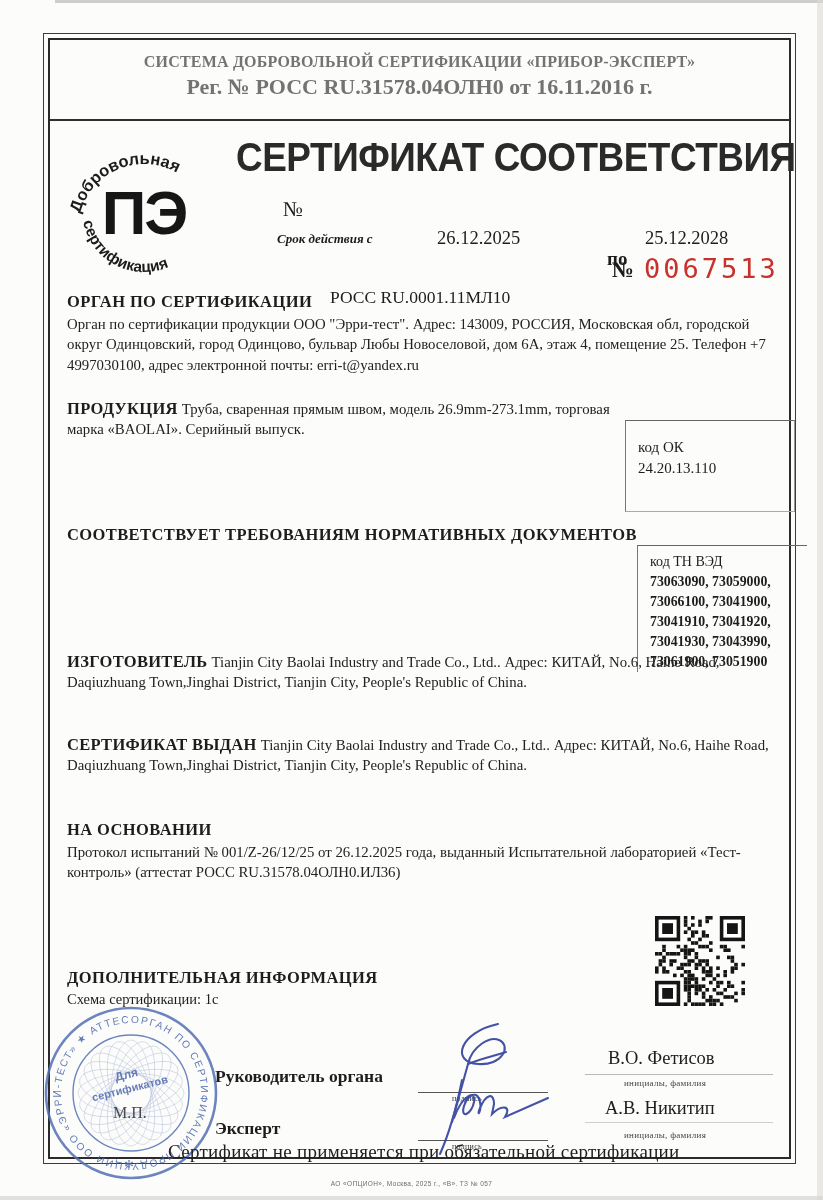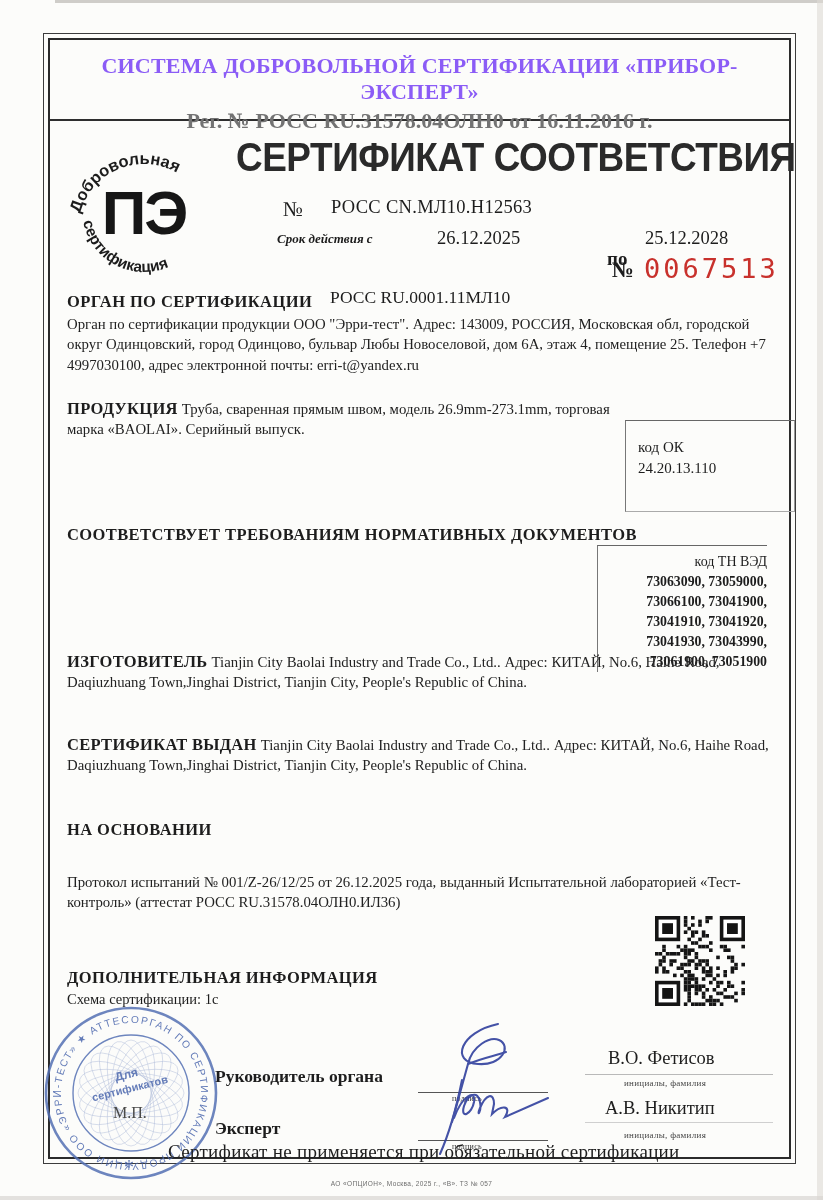--- a/index.html
+++ b/index.html
@@ -12,21 +12,21 @@
 
   .frame-outer{position:absolute;left:43px;top:33px;width:753px;height:1131px;
                border:1.5px solid #3c3c3c;box-sizing:border-box;padding:4px;}
   .frame-inner{width:100%;height:100%;border:2.5px solid #2b2b2b;box-sizing:border-box;position:relative;}
 
   .abs{position:absolute;}
   .serif{font-family:"Liberation Serif",serif;}
 
   .header-band{position:absolute;left:0;top:0;width:100%;height:81px;border-bottom:2px solid #2e2e2e;
                text-align:center;box-sizing:border-box;padding-top:13px;}
-  .header-l1{font-weight:700;font-size:22px;letter-spacing:.2px;color:#8b5cf6;}
+  .header-l1{font-weight:700;font-size:16px;letter-spacing:.2px;color:#737373;}
   .header-l2{font-weight:700;font-size:22px;margin-top:3px;color:#737373;}
 
   .doc-title{left:236px;top:134px;font-family:"Liberation Sans",sans-serif;font-weight:700;
              font-size:41px;color:#2a2a2a;transform:scaleX(.9);transform-origin:left;white-space:nowrap;
              letter-spacing:-.5px;}
 
   .no-sym{left:283px;top:197px;font-size:21px;}
   .cert-no{left:331px;top:197px;font-size:18.5px;letter-spacing:.3px;}
   .validity-label{left:277px;top:231px;font-size:13px;font-weight:700;font-style:italic;}
   .valid-from{left:437px;top:228px;font-size:18.5px;}
@@ -44,28 +44,28 @@
   .org-text{left:67px;top:314px;width:712px;}
 
   .product-block{left:67px;top:399px;width:562px;}
   .inline-label{font-weight:700;font-size:16.5px;letter-spacing:.3px;text-align:center;}
   .okbox{left:625px;top:420px;width:170px;height:92px;border-top:1.5px solid #666;
          border-left:1.5px solid #777;border-right:1px solid #999;border-bottom:1px solid #aaa;
          box-sizing:border-box;padding:16px 0 0 12px;font-size:15px;line-height:1.4;}
 
   .comp-label{left:67px;top:525px;width:600px;}
   .comp-text{left:67px;top:546px;width:555px;font-size:15.2px;font-weight:600;}
-  .tnbox{left:597px;top:545px;width:170px;border-top:1.5px solid #666;border-left:1.5px solid #777;
-         box-sizing:border-box;padding:6px 0 0 12px;font-size:14px;line-height:1.42;text-align:right;}
+  .tnbox{left:637px;top:545px;width:170px;border-top:1.5px solid #666;border-left:1.5px solid #777;
+         box-sizing:border-box;padding:6px 0 0 12px;font-size:14px;line-height:1.42;}
   .tn-codes{font-size:13.8px;font-weight:600;line-height:1.45;}
 
   .manu-block{left:67px;top:652px;width:716px;}
   .issued-block{left:67px;top:735px;width:716px;}
   .basis-label{left:67px;top:820px;}
-  .basis-text{left:67px;top:842px;width:722px;margin-top:30px;}
+  .basis-text{left:67px;top:842px;width:722px;}
 
   .addinfo-label{left:67px;top:968px;}
   .addinfo-text{left:67px;top:991px;font-size:14.5px;}
 
   .qr{left:655px;top:916px;width:90px;height:90px;}
   .qr svg{width:100%;height:100%;}
 
   .stamp{left:40px;top:1002px;width:182px;height:182px;opacity:.85;}
   .stamp svg{width:100%;height:100%;}
 
@@ -127,21 +127,20 @@
       <text x="86" y="102" text-anchor="middle" font-family="Liberation Sans, sans-serif" font-size="62" font-weight="800" letter-spacing="-2" fill="#161616">ПЭ</text>
       <text font-family="Liberation Sans, sans-serif" font-size="15.5" font-weight="700" fill="#1c1c1c">
         <textPath href="#logoArcBot" startOffset="6%">сертификация</textPath>
       </text>
     </svg>
   </div>
 
   <div class="abs doc-title">СЕРТИФИКАТ СООТВЕТСТВИЯ</div>
 
   <div class="abs serif no-sym">№</div>
-  <div class="abs serif cert-no">РОСС CN.МЛ10.Н12563</div>
 
   <div class="abs serif validity-label">Срок действия  с</div>
   <div class="abs serif valid-from">26.12.2025</div>
   <div class="abs serif po-label">по</div>
   <div class="abs serif valid-to">25.12.2028</div>
 
   <div class="abs serif blank-no-sym">№</div>
   <div class="abs blank-no" style="color:#c8312c;">0067513</div>
 
   <div class="abs sec-label org-label">ОРГАН ПО СЕРТИФИКАЦИИ</div>

